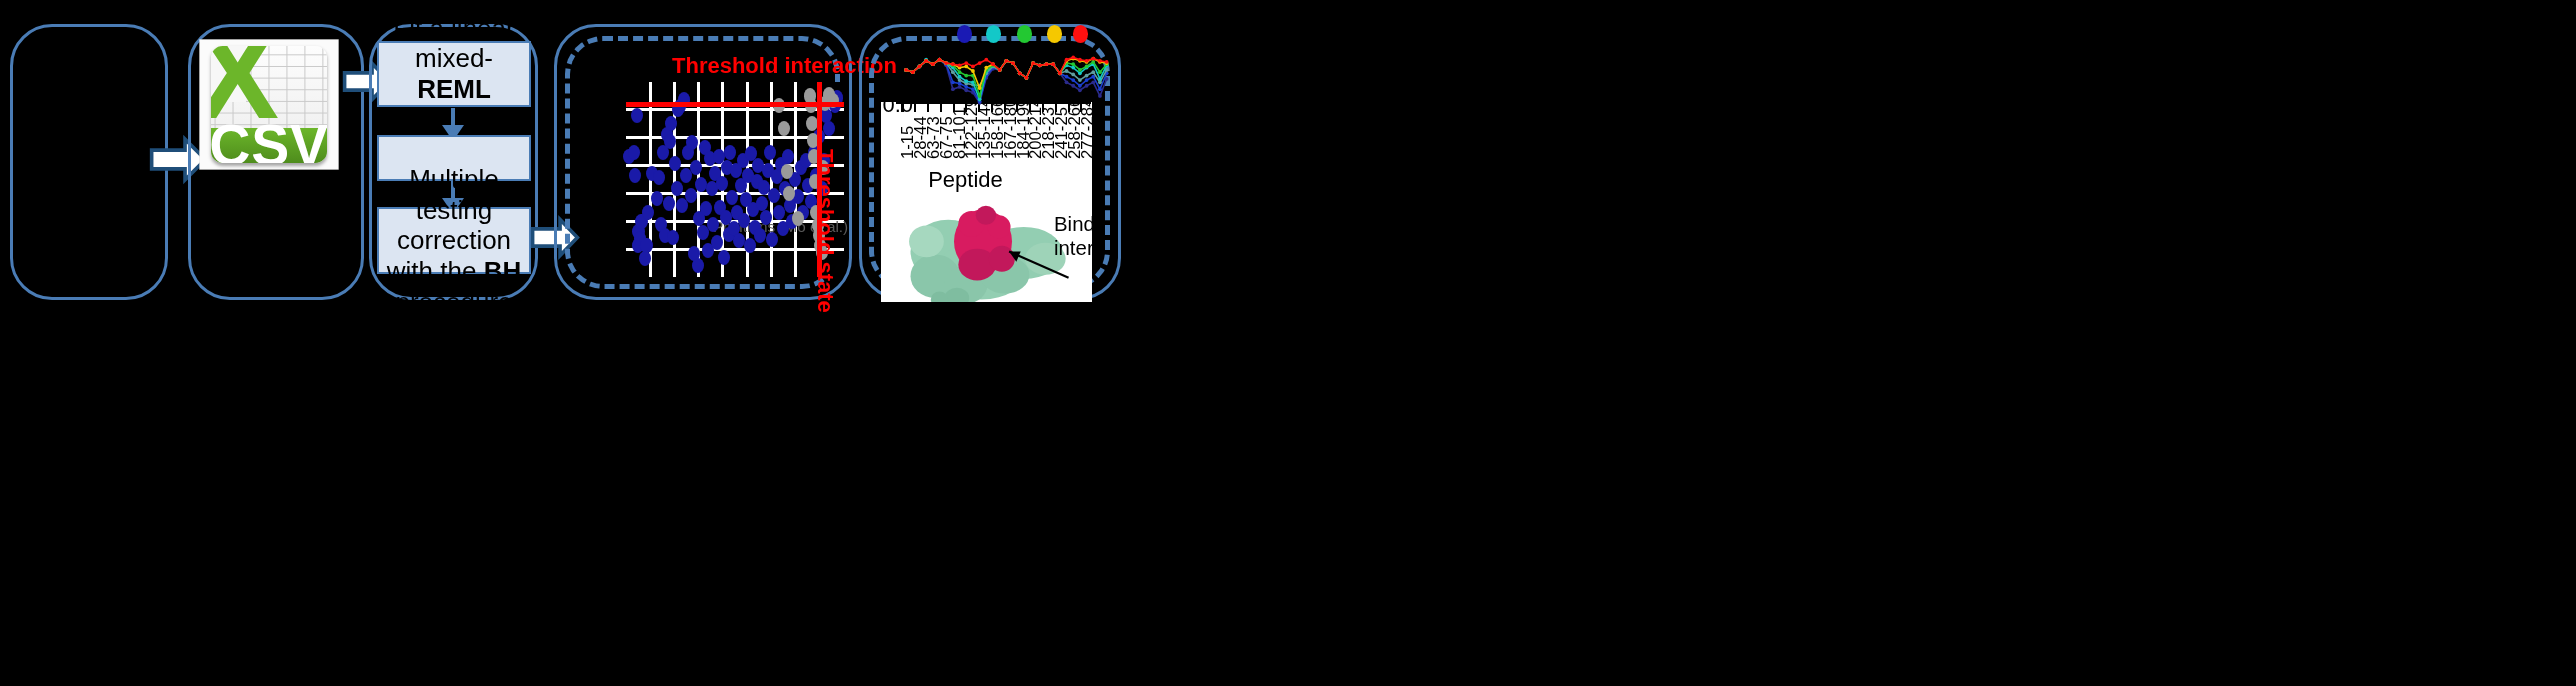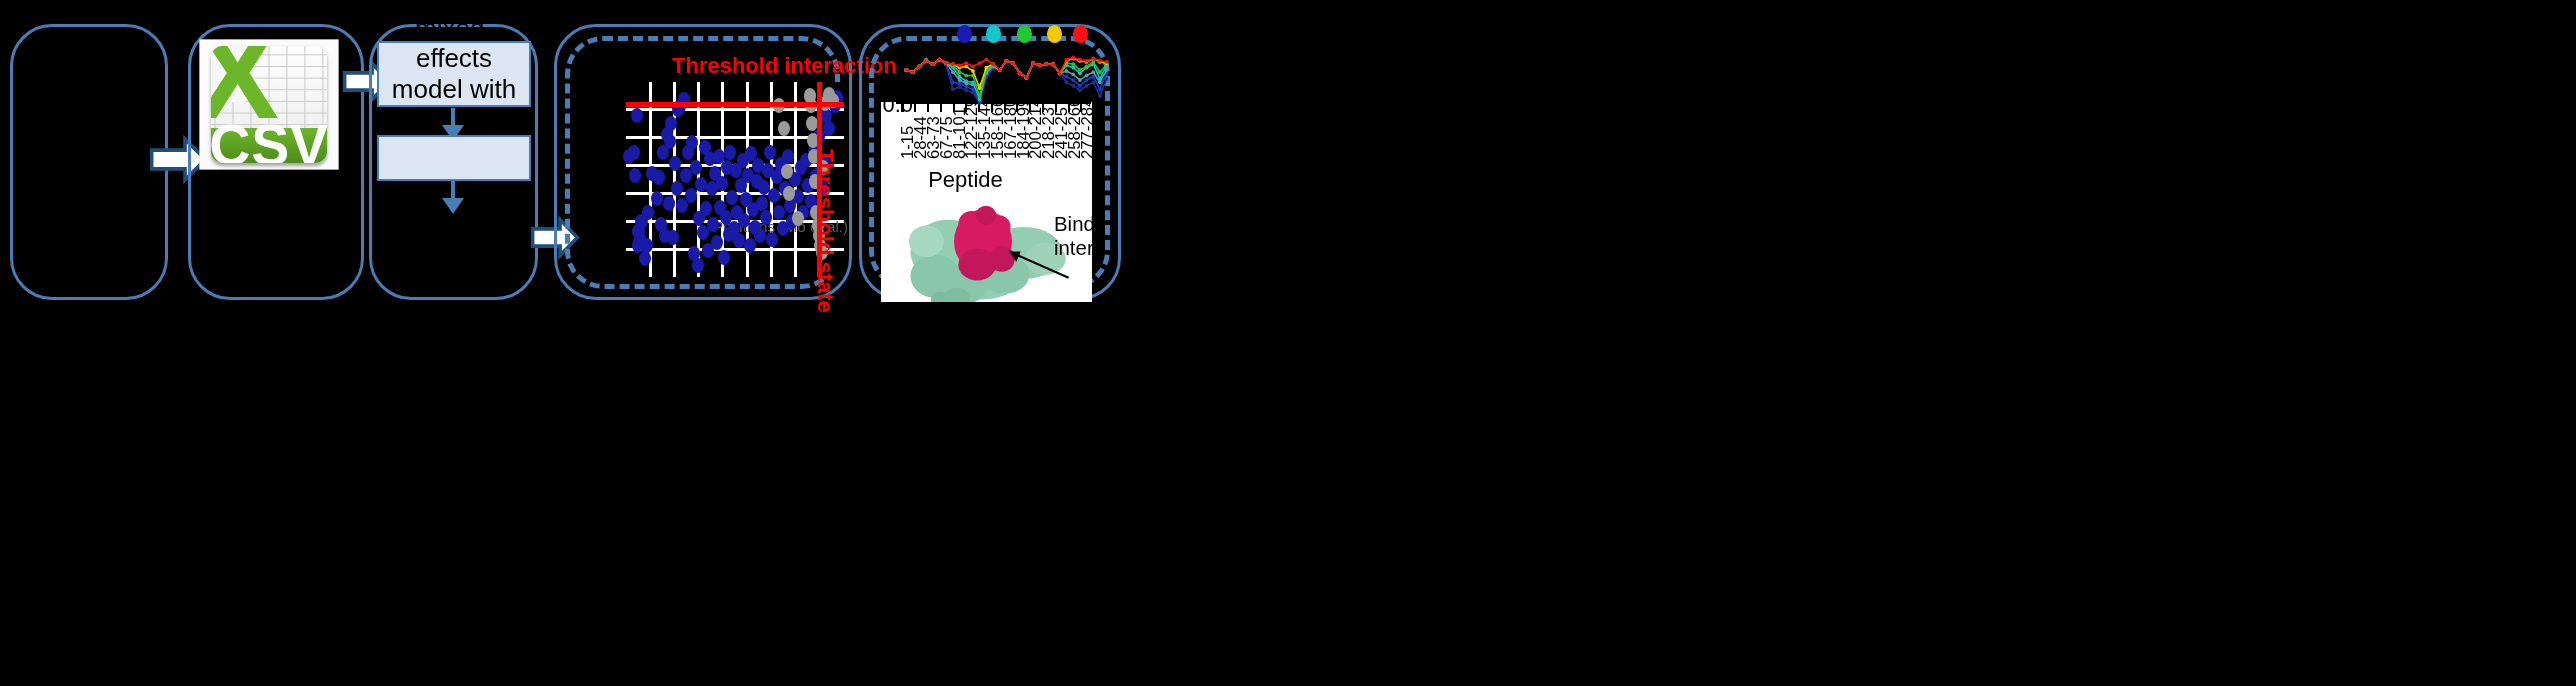--- a/index.html
+++ b/index.html
@@ -98,34 +98,40 @@
     <svg viewBox="0 0 66 54" width="48" height="39">
       <polygon points="2,15 40,15 40,2 64,27 40,52 40,39 2,39" fill="#ffffff" stroke="#1f4e79" stroke-width="5" stroke-linejoin="miter"></polygon>
     </svg>
   </div>
 
   <div class="rbox" style="left:369px;top:24px;width:169px;height:276px;"></div>
 
   <div class="pbox" style="left:377px;top:41px;width:154px;height:66px;">
     <div id="txt-box0">
         <div><span>Fit a linear mixed-</span></div>
-        <div><span>effects model with</span></div>
         <div><b>REML</b><span> estimates</span></div>
       </div>
   </div>
   <div class="vconn" style="left:451px;top:108px;height:22px;"></div>
   <div class="vtip" style="left:442px;top:125px;"></div>
 
   <div class="pbox" style="left:377px;top:135px;width:154px;height:46px;">
     <div id="txt-box1">
       </div>
   </div>
   <div class="vconn" style="left:451px;top:181px;height:22px;"></div>
   <div class="vtip" style="left:442px;top:198px;"></div>
 
+  <div class="pbox" style="left:377px;top:207px;width:154px;height:67px;">
+    <div id="txt-box2">
+        <div><span>Multiple testing</span></div>
+        <div><span>correction</span></div>
+        <div><span>with the </span><b>BH</b><span> procedure</span></div>
+      </div>
+  </div>
 
   <div class="arrow" style="left:531px;top:218px;width:48px;height:39px;">
     <svg viewBox="0 0 66 54" width="48" height="39">
       <polygon points="2,15 40,15 40,2 64,27 40,52 40,39 2,39" fill="#ffffff" stroke="#1f4e79" stroke-width="5" stroke-linejoin="miter"></polygon>
     </svg>
   </div>
 
   <div class="rbox" style="left:554px;top:24px;width:298px;height:276px;"></div>
   <div class="rbox-dashed" style="left:565px;top:36px;width:275px;height:253px;"></div>
 

